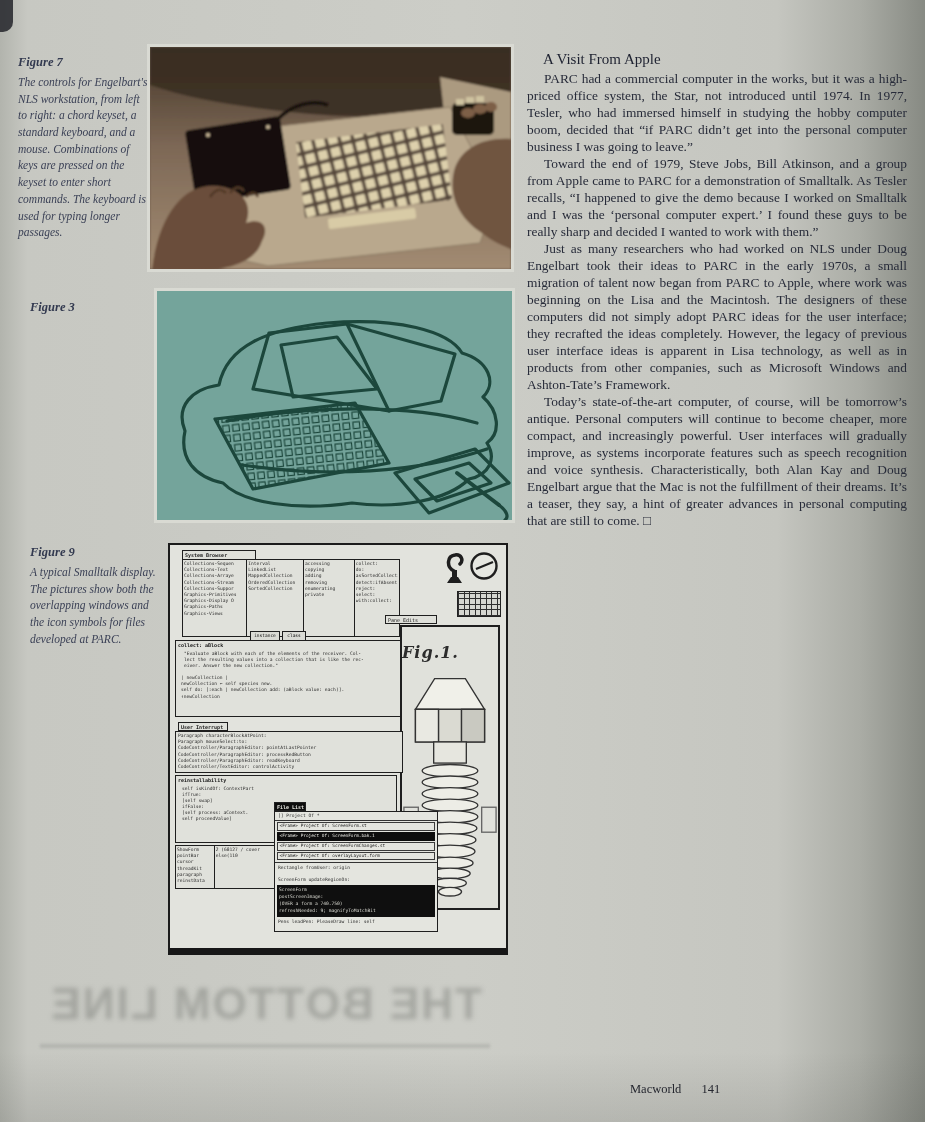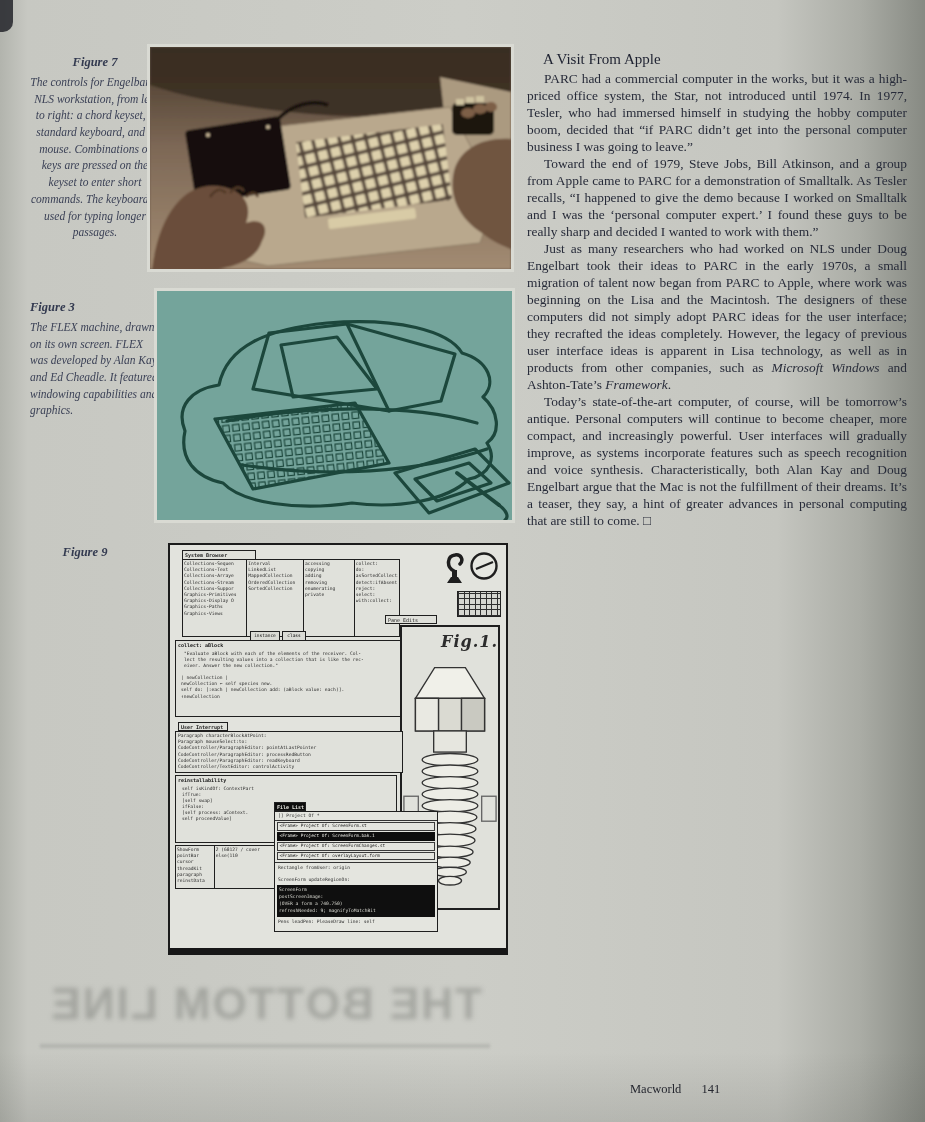--- a/index.html
+++ b/index.html
@@ -34,61 +34,61 @@
   .cols{display:flex;height:100%;}
   .col{border-right:1px solid #1f1f1f;padding:1px;overflow:hidden;}
   .col:last-child{border-right:none;}
   .stbtn{position:absolute;border:1.2px solid #1f1f1f;background:#dadbd5;
          font:4.5px/1.7 "DejaVu Sans Mono",monospace;text-align:center;color:#111;z-index:4;}
   .frow{border:0.8px solid #3a3a3a;margin:1.2px 2px;padding:0 1.5px;font:4.4px/1.5 "DejaVu Sans Mono",monospace;
         white-space:nowrap;overflow:hidden;color:#222;}
   .frow.inv{background:#0d0d0d;color:#e8e8e2;border-color:#0d0d0d;}
   .blk{background:#0f0f0f;color:#dcdcd4;margin:2px;padding:2px;font:4.6px/1.5 "DejaVu Sans Mono",monospace;}
   .blk div{white-space:nowrap;overflow:hidden;}
-  .fig1label{font:italic bold 16px/1 "DejaVu Serif",serif;color:#2c2c2c;text-align:right;
-             letter-spacing:1px;padding-top:7px;}
+  .fig1label{font:italic bold 16px/1 "DejaVu Serif",serif;color:#2c2c2c;text-align:left;
+             letter-spacing:1px;padding-top:18px;}
   .calendar{position:absolute;border:1.2px solid #222;background:
       repeating-linear-gradient(0deg,#2f2f2f 0 1px,transparent 1px 5.5px),
       repeating-linear-gradient(90deg,#2f2f2f 0 1px,transparent 1px 5.5px),#d6d7d1;}
 
   
   #article{position:absolute;left:527px;top:50px;width:380px;color:#272b39;
            font:13.4px/1.27 "Liberation Serif",serif;text-align:justify;}
   #article h3{font-size:15px;font-weight:normal;margin:0 0 1px 16px;text-align:left;color:#1d2130;}
   #article p{margin:0;text-indent:17px;}
-  #article .ital{font-style:italic;}
+  #article .ital{}
   .bio{margin-top:22px;width:314px;font-style:italic;text-align:left;line-height:1.3;}
   .bio .dots{font-style:normal;color:#7fa083;font-size:8.5px;letter-spacing:3.5px;vertical-align:2px;}
 
   
   #footer{position:absolute;left:630px;top:1083px;font:12.5px/1 "Liberation Serif",serif;color:#23252e;}
   #footer span{margin-right:20px;}
   #bleed{position:absolute;left:52px;top:972px;width:430px;height:64px;
          transform:scaleX(-1);filter:blur(2.5px);
          font:bold 44px/64px "Liberation Sans",sans-serif;color:rgba(104,109,103,.38);
          letter-spacing:2px;white-space:nowrap;text-align:center;}
   #bleed-rule{position:absolute;left:40px;top:1044px;width:450px;height:4px;
          background:rgba(104,109,103,.22);filter:blur(1.5px);}
 </style>
 </head>
 <body>
 
 <div id="page">
   <div class="corner-mark"></div>
 
-  <div class="cap" style="left:30px;top:53px;text-align:center;">
+  <div class="cap" style="left:18px;top:53px;">
     <span class="cap-title">Figure 7</span>
     <span>The controls for Engelbart's NLS workstation, from left to right: a chord keyset, a standard keyboard, and a mouse. Combinations of keys are pressed on the keyset to enter short commands. The keyboard is used for typing longer passages.</span>
   </div>
   <div class="cap" style="left:30px;top:298px;">
     <span class="cap-title">Figure 3</span>
-    <span>The FLEX machine, drawn on its own screen. FLEX was developed by Alan Kay and Ed Cheadle. It featured windowing capabilities and graphics.</span>
-  </div>
-  <div class="cap" style="left:20px;top:543px;text-align:center;">
+  </div>
+  <div class="cap" style="left:30px;top:543px;">
     <span class="cap-title">Figure 9</span>
+    <span>A typical Smalltalk display. The pictures show both the overlapping windows and the icon symbols for files developed at PARC.</span>
   </div>
 
   <div id="fig7" class="fig">
     <svg width="361" height="222" viewBox="0 0 361 222">
       <defs>
         <linearGradient id="sep" x1="0" y1="0" x2="0" y2="1">
           <stop offset="0" stop-color="#453729"></stop>
             <stop offset="0.45" stop-color="#7d6856"></stop>
             <stop offset="1" stop-color="#a28b72"></stop>
         </linearGradient>

